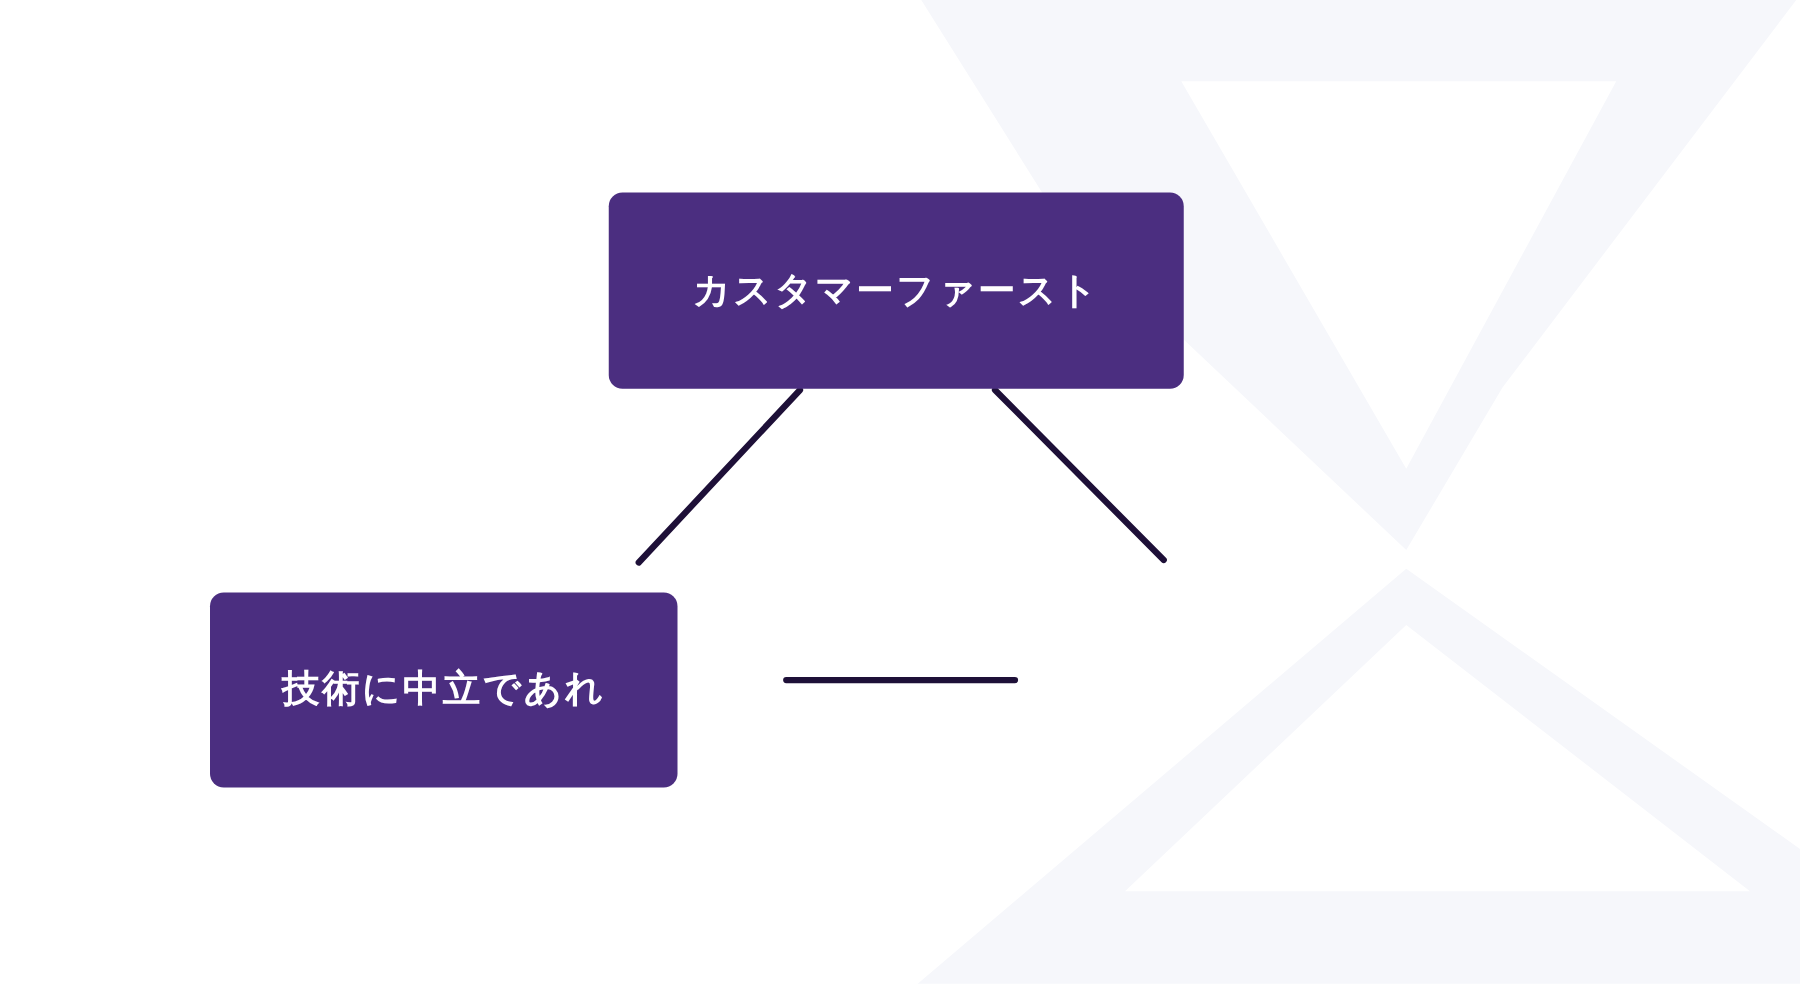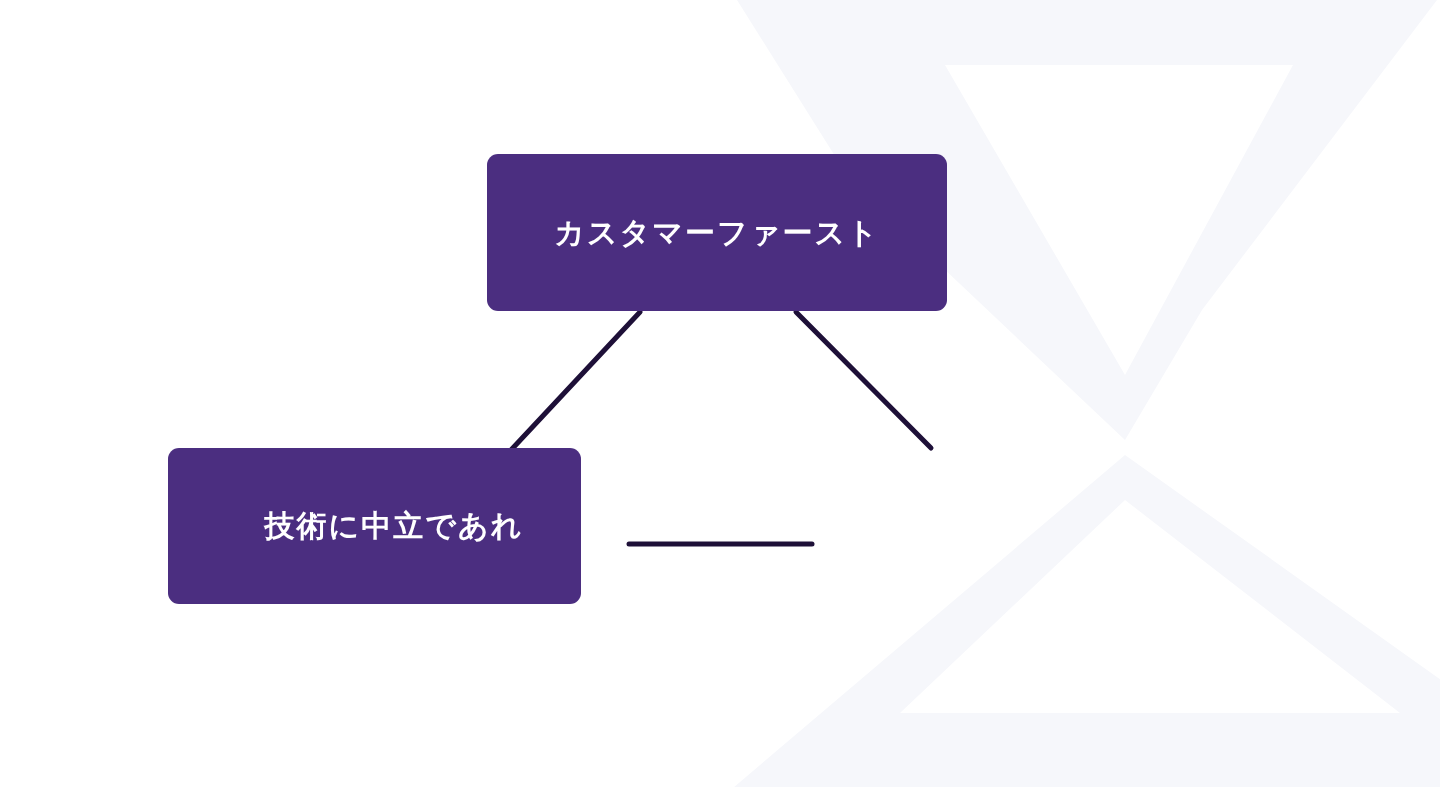--- a/index.html
+++ b/index.html
@@ -15,21 +15,21 @@
   .node{
     position:absolute;
     background:var(--node,#4b2e80);
     border-radius:11px;
     display:flex;align-items:center;justify-content:center;
     color:var(--label,#ffffff);
     font-weight:700;font-size:30px;letter-spacing:2px;
     text-align:center;
   }
   .node-top{left:487px;top:154px;width:460px;height:157px;}
-  .node-left{left:168px;top:448px;width:374px;height:156px;padding-left:39px;}
+  .node-left{left:168px;top:474px;width:374px;height:156px;}
   .node-right{left:812px;top:451px;width:460px;height:157px;}
   .node span{display:block;line-height:1;}
 </style>
 </head>
 <body>
 
 <div class="stage">
 
   <svg class="layer" viewBox="0 0 1440 787" aria-hidden="true">
     <path class="wm-shape" d="

